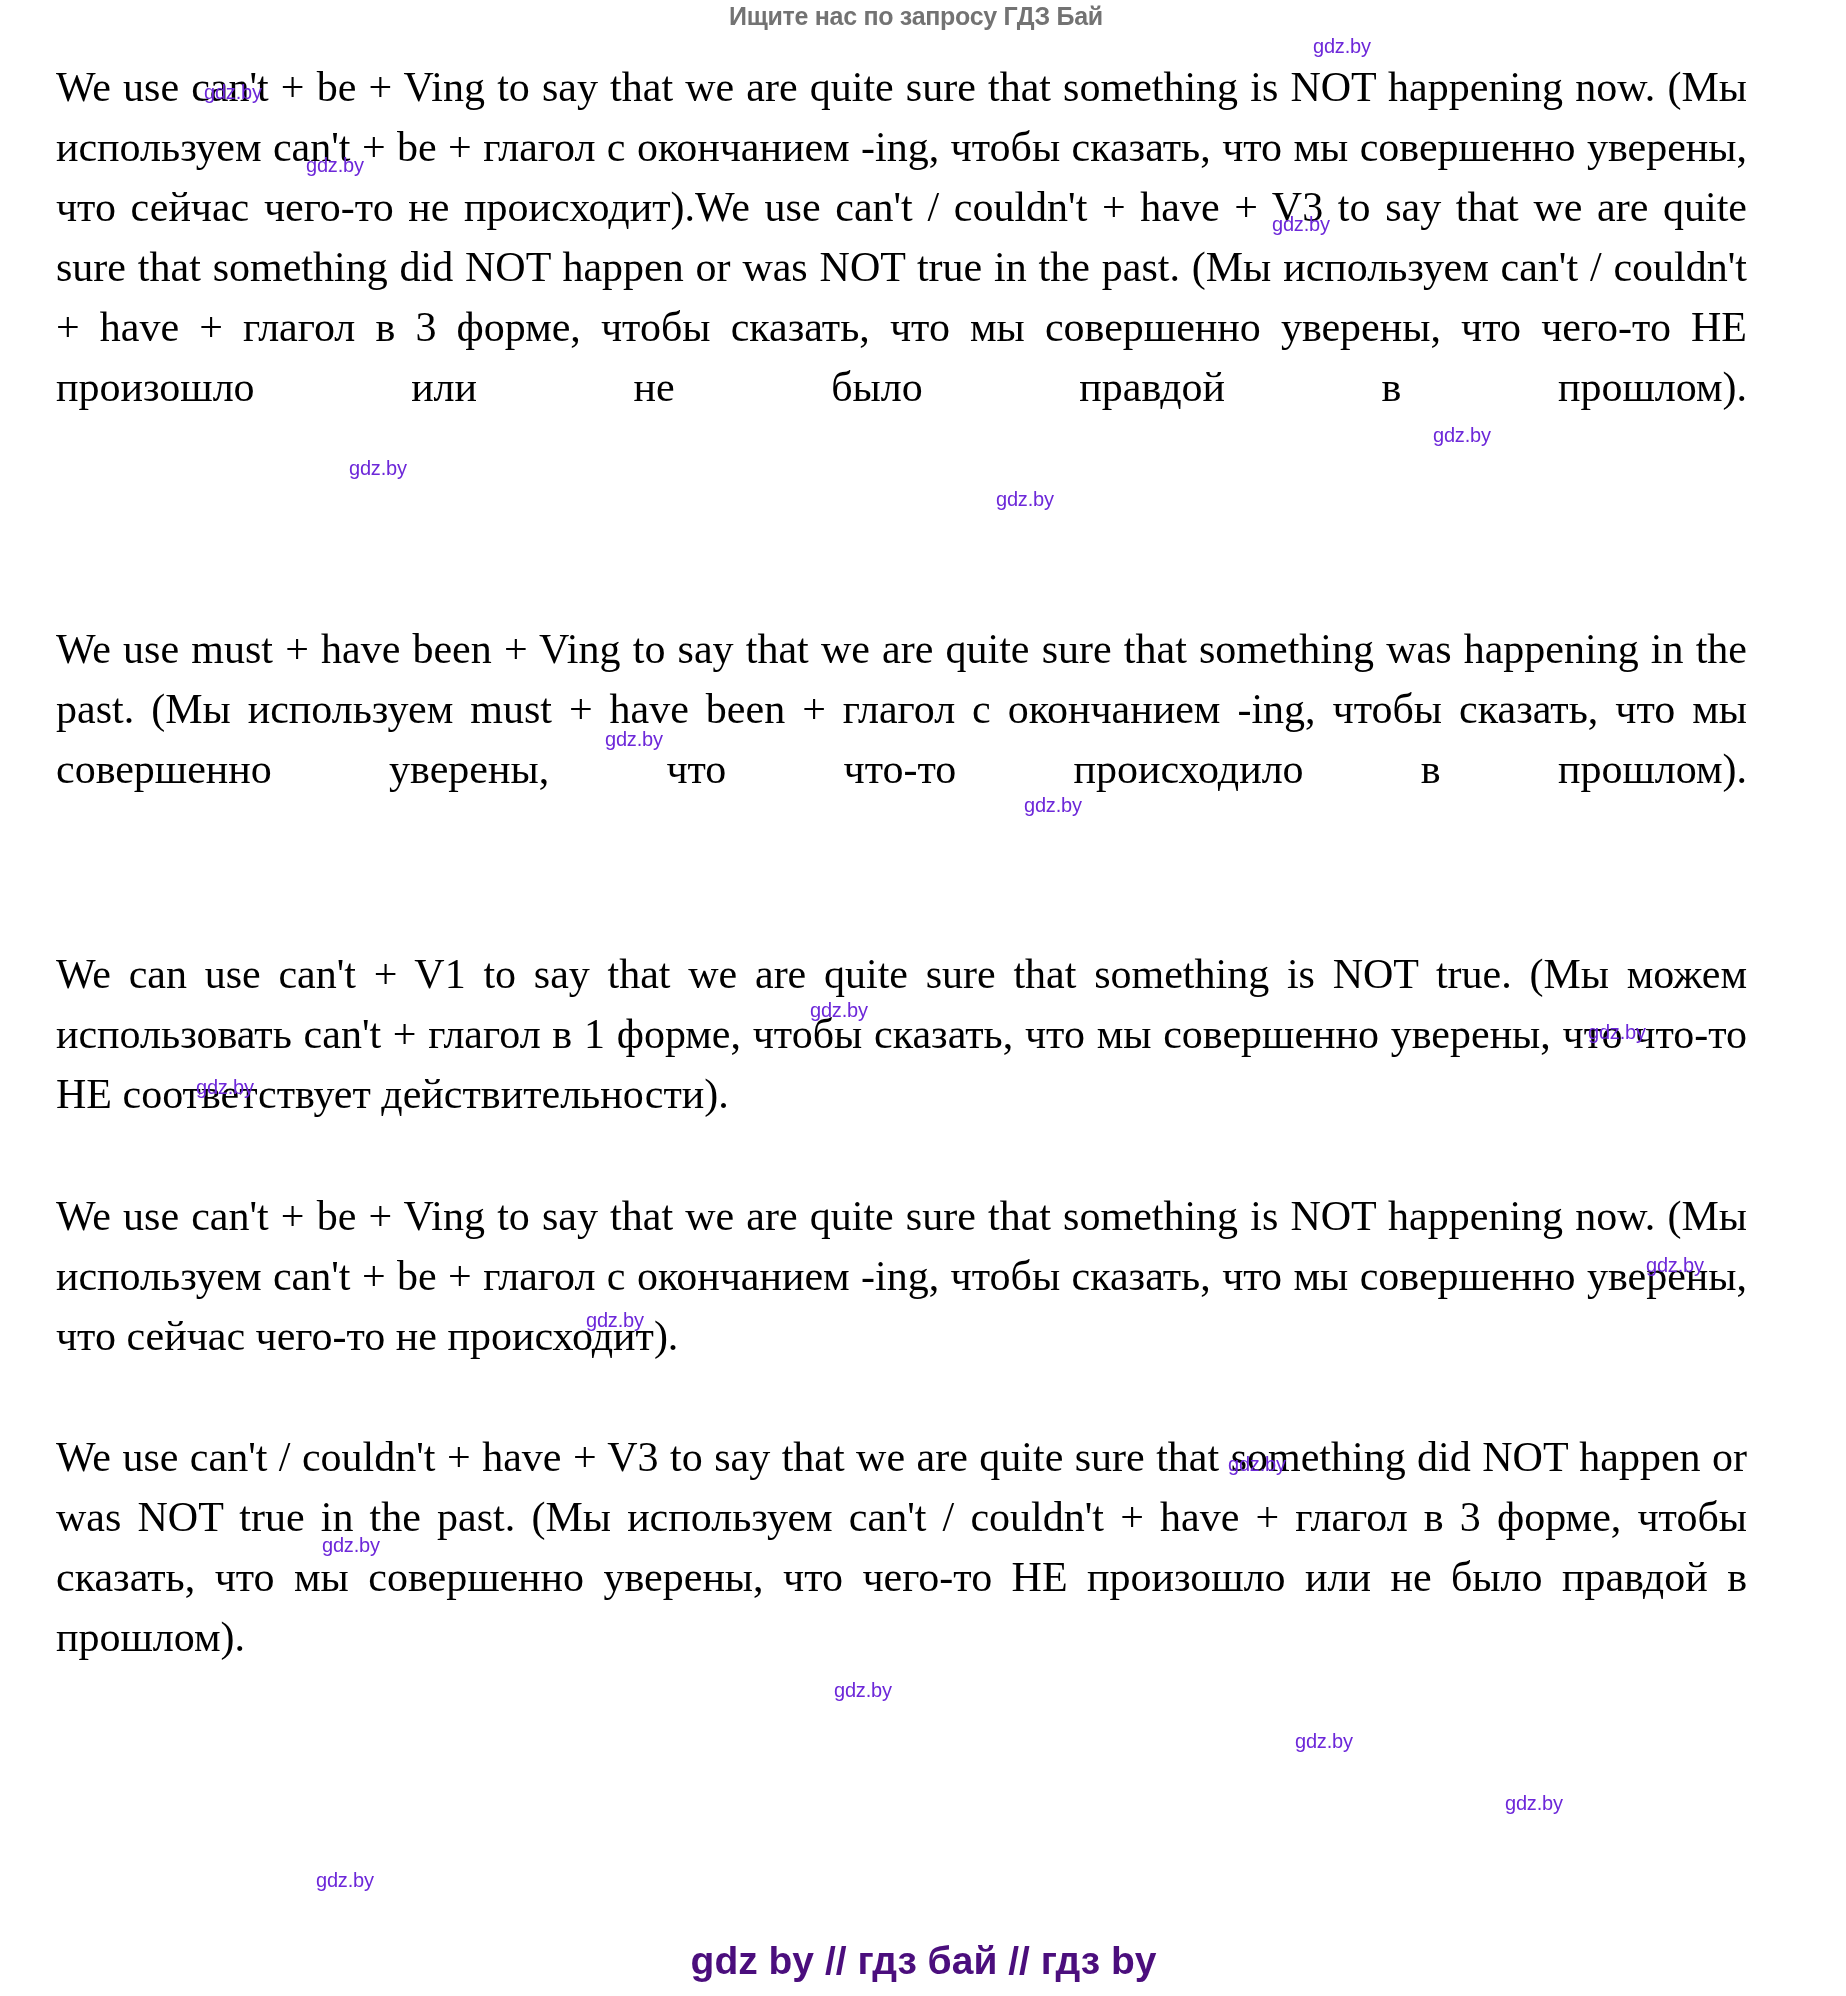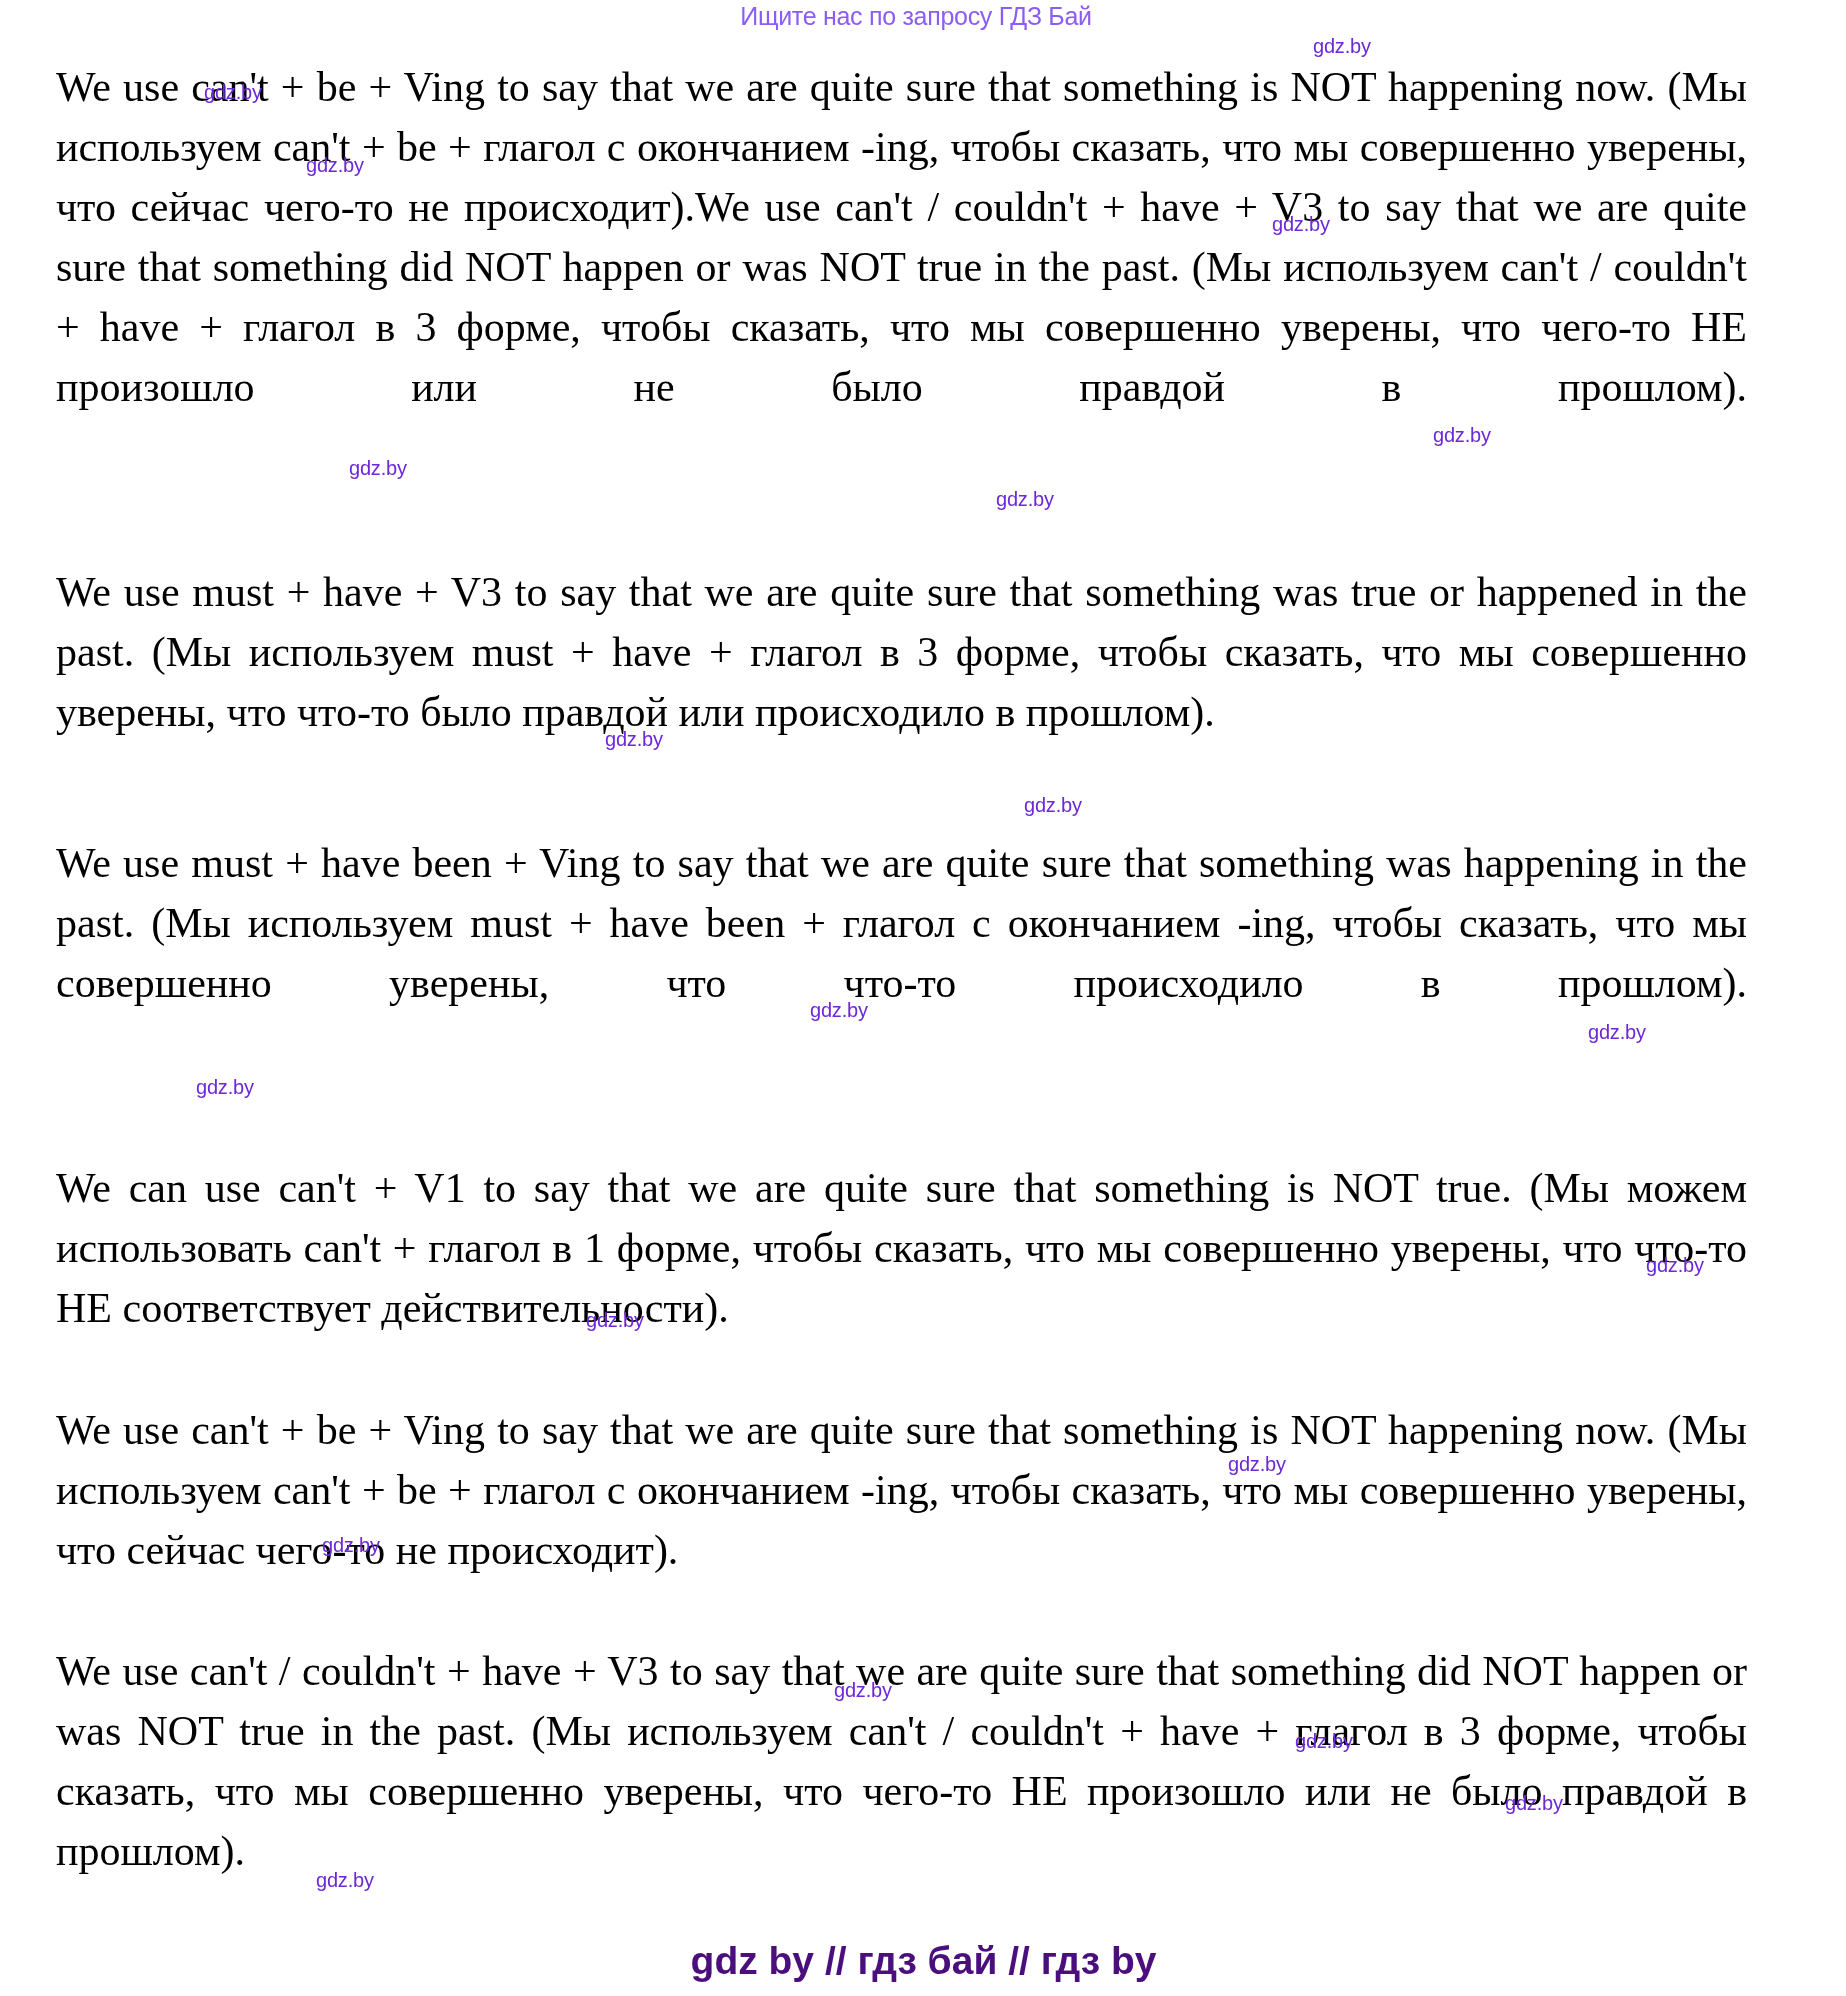--- a/index.html
+++ b/index.html
@@ -15,24 +15,24 @@
     font-family: "Liberation Serif", "DejaVu Serif", serif;
   }
 
   
   .promo-header {
     position: absolute;
     top: 1.8px;
     left: 0;
     width: 1832px;
     text-align: center;
-    color: #8b5cf6;
+    color: #737373;
     font-family: "Liberation Sans", "DejaVu Sans", sans-serif;
     font-size: 25px;
-    font-weight: 400;
+    font-weight: 700;
     letter-spacing: -0.3px;
     white-space: nowrap;
   }
 
   
   .doc {
     position: absolute;
     left: 39px;
     top: 40px;
     width: 1725px;
@@ -88,21 +88,20 @@
 <body>
 
 <div class="promo-header">Ищите нас по запросу ГДЗ Бай</div>
 
 <div class="doc">
 
   <p class="para stretch">We use can't + be + Ving to say that we are quite sure that something is NOT happening now. (Мы используем can't + be + глагол с окончанием -ing, чтобы сказать, что мы совершенно уверены, что сейчас чего-то не происходит).We use can't / couldn't + have + V3 to say that we are quite sure that something did NOT happen or was NOT true in the past. (Мы используем can't / couldn't + have + глагол в 3 форме, чтобы сказать, что мы совершенно уверены, что чего-то НЕ произошло или не было правдой в прошлом).</p>
 
   <div class="gap-md"></div>
 
-  <p class="para">We use must + have + V3 to say that we are quite sure that something was true or happened in the past. (Мы используем must + have + глагол в 3 форме, чтобы сказать, что мы совершенно уверены, что что-то было правдой или происходило в прошлом).</p>
 
   <div class="gap-lg"></div>
 
   <p class="para stretch">We use must + have been + Ving to say that we are quite sure that something was happening in the past. (Мы используем must + have been + глагол с окончанием -ing, чтобы сказать, что мы совершенно уверены, что что-то происходило в прошлом).</p>
 
   <div class="gap-md"></div>
 
   <p class="para">We can use can't + V1 to say that we are quite sure that something is NOT true. (Мы можем использовать can't + глагол в 1 форме, чтобы сказать, что мы совершенно уверены, что что-то НЕ соответствует действительности).</p>
 
   <div class="gap-sm"></div>

